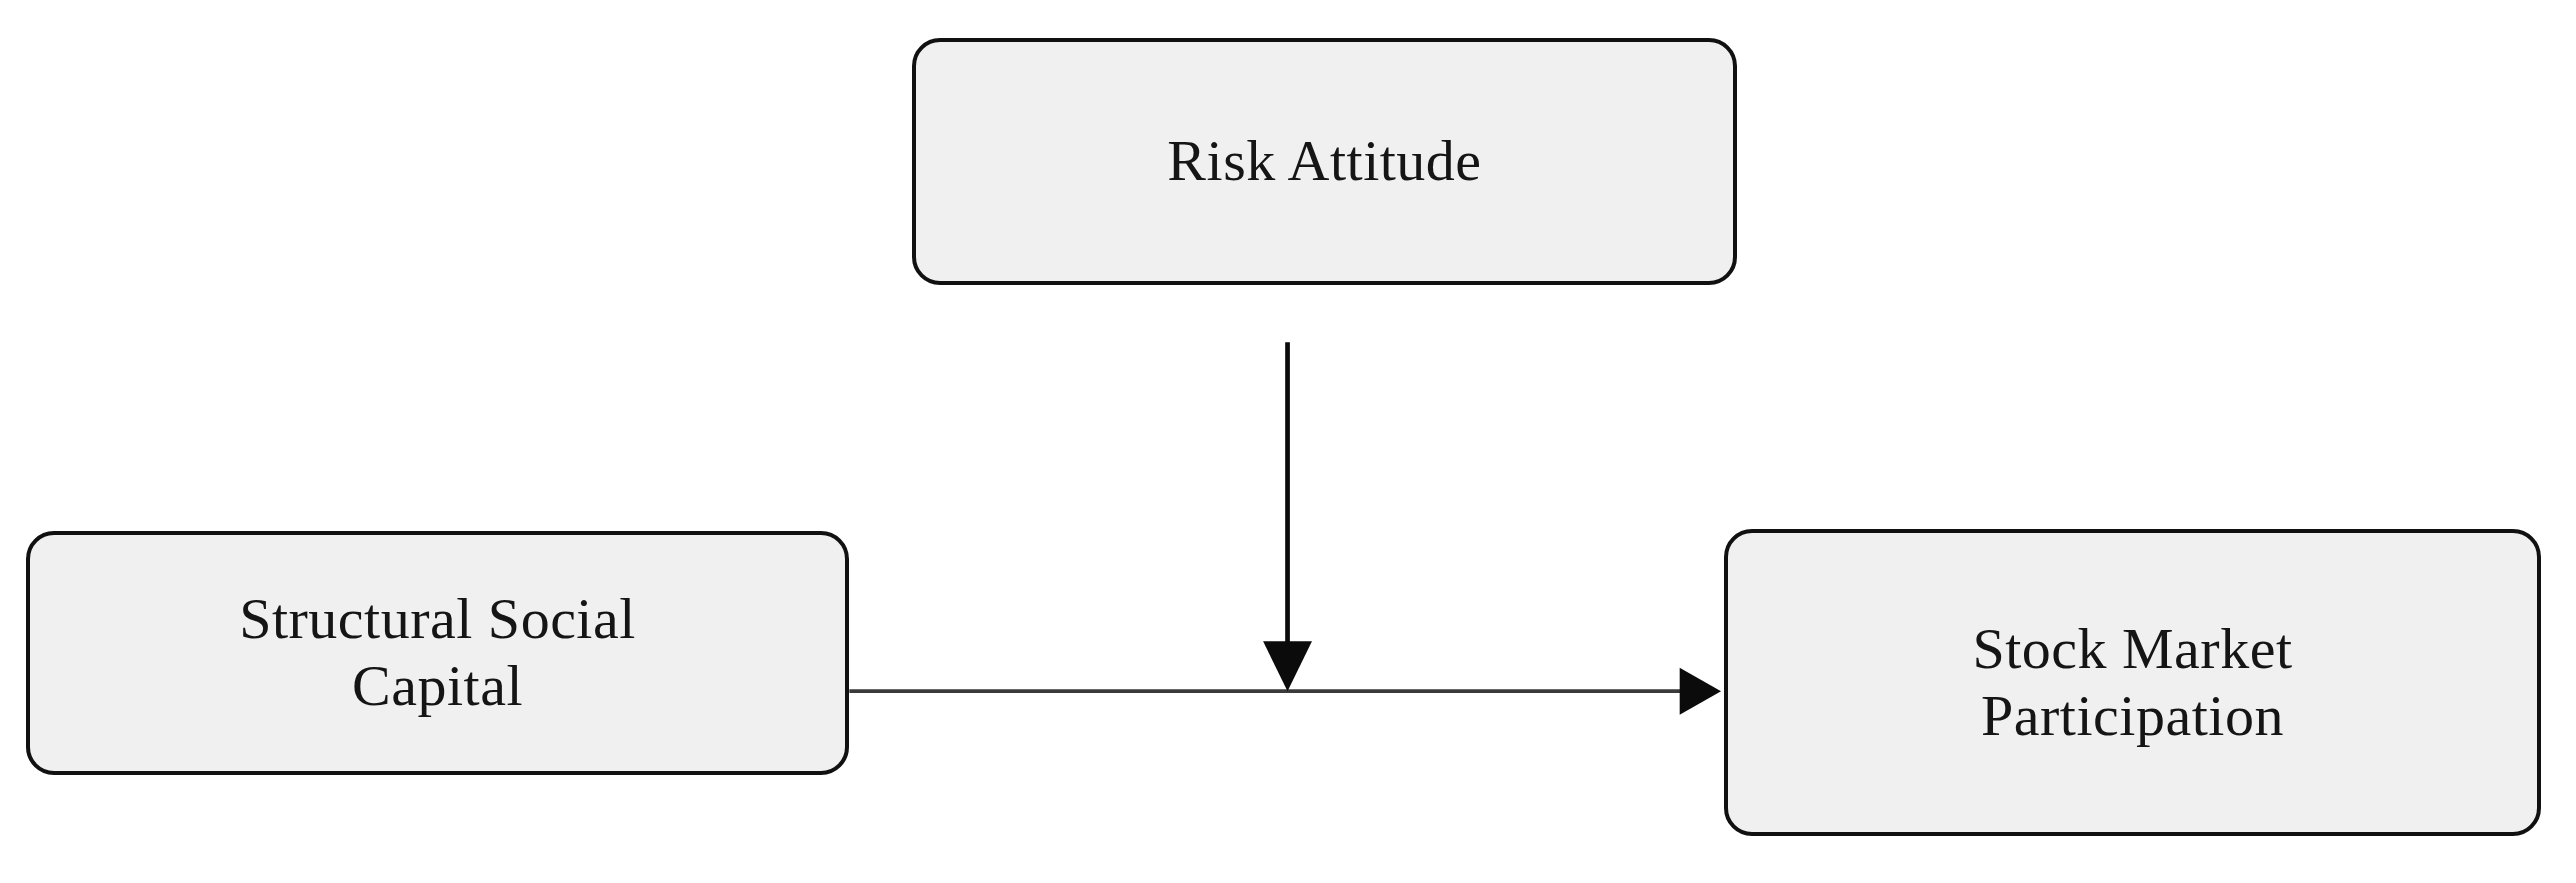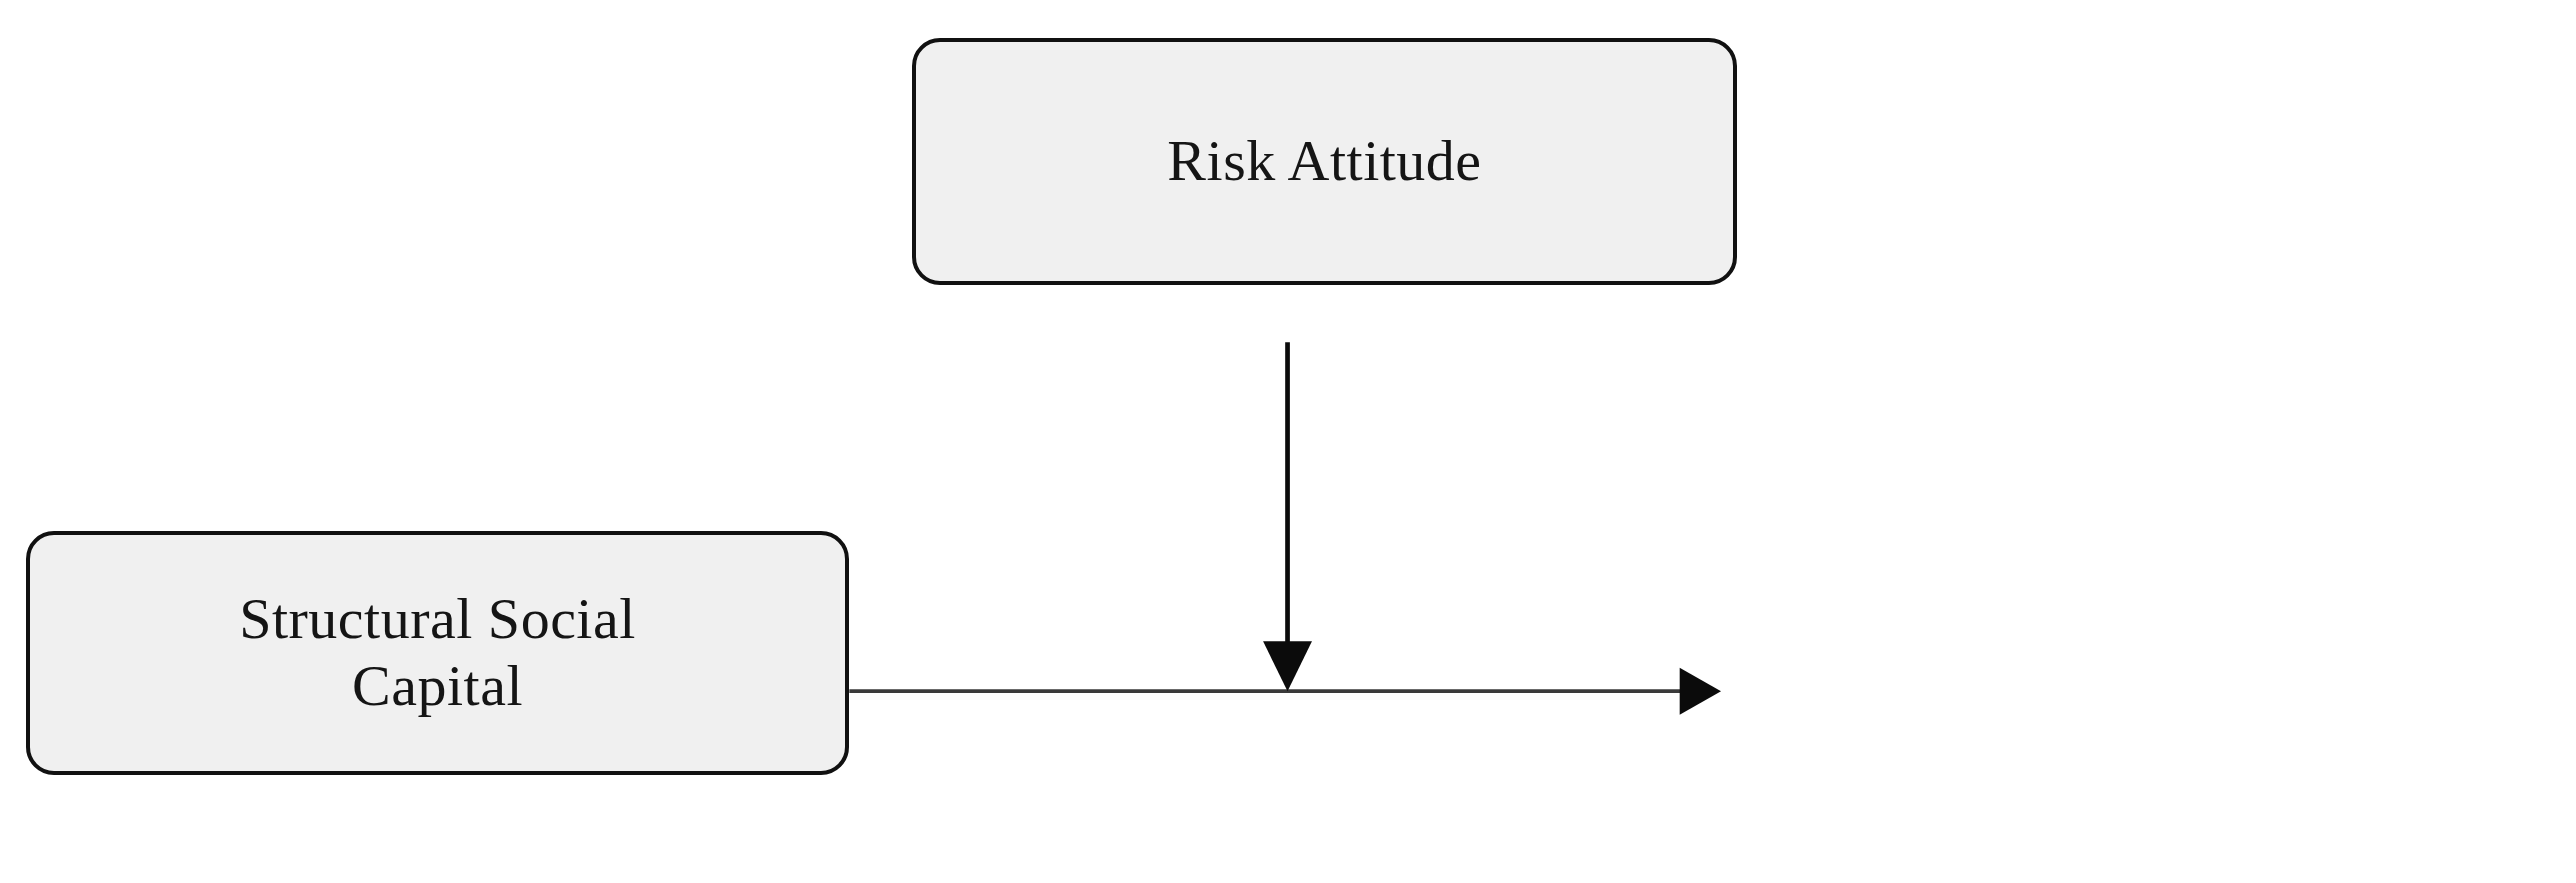--- a/index.html
+++ b/index.html
@@ -79,15 +79,19 @@
 
   <div class="node" id="node-risk-attitude">
     <span class="node-label">Risk Attitude</span>
   </div>
 
   <div class="node" id="node-structural-social-capital">
     <span class="node-label">Structural Social
 Capital</span>
   </div>
 
+  <div class="node" id="node-stock-market-participation">
+    <span class="node-label">Stock Market
+Participation</span>
+  </div>
 
 </div>
 
 
 </body></html>

